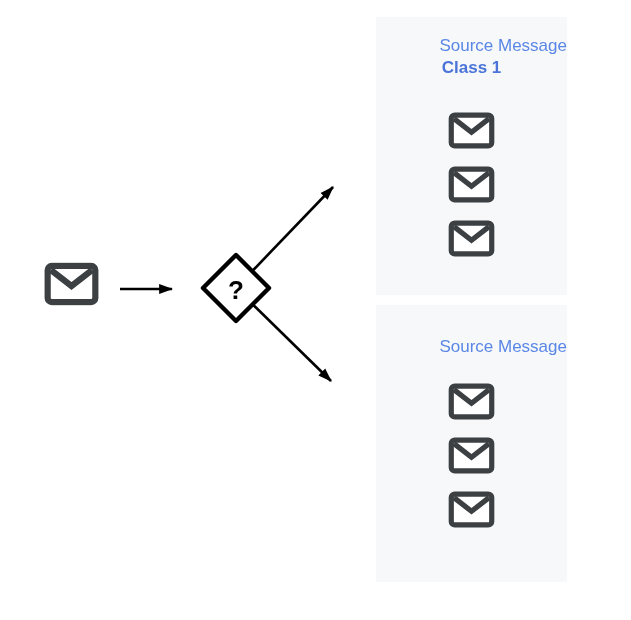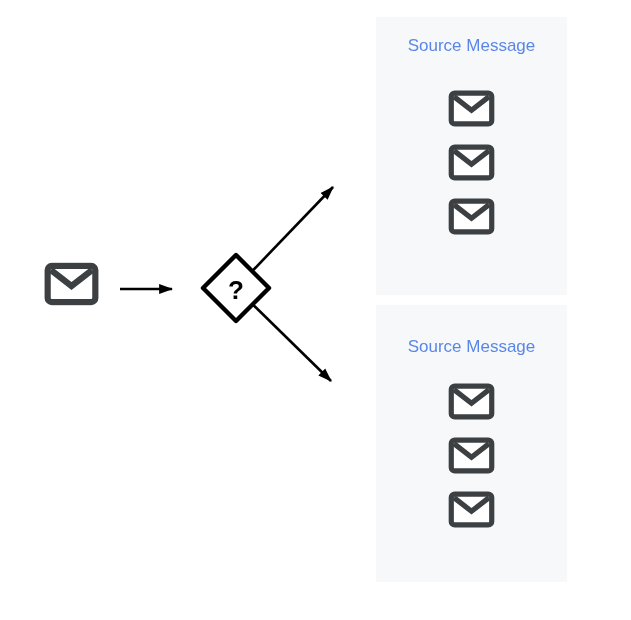--- a/index.html
+++ b/index.html
@@ -40,20 +40,21 @@
   .box1 { top: 17px;  height: 278px; padding-top: 18px; }
   .box2 { top: 305px; height: 277px; padding-top: 31px; }
   .box-title {
     text-align: center;
     font-size: 17px;
     line-height: 22px;
   }
   .box-title .t1 {
     color: #5a87e6;
     font-weight: normal;
+    text-align: right;
   }
   .box-title .t2 {
     color: #4a74d8;
     font-weight: bold;
   }
   .envelopes {
     display: flex;
     flex-direction: column;
     align-items: center;
     gap: 17px;
@@ -102,20 +103,21 @@
     <line x1="120" y1="289" x2="172" y2="289" stroke="#000000" stroke-width="2.6" marker-end="url(#arrowhead)"></line>
     <line x1="236" y1="288" x2="333" y2="187" stroke="#000000" stroke-width="2.6" marker-end="url(#arrowhead)"></line>
     <line x1="236" y1="288" x2="331" y2="381" stroke="#000000" stroke-width="2.6" marker-end="url(#arrowhead)"></line>
     <path d="M203,288 L236,255 L269,288 L236,321 Z" fill="#ffffff" stroke="#000000" stroke-width="4.4" stroke-linejoin="round"></path>
     <text x="236" y="299" text-anchor="middle" class="decision-label">?</text>
   </svg>
 
   <div class="class-box box1">
     <div class="box-title">
       <div class="t1">Source Message</div>
+      <div class="t2">Class 1</div>
     </div>
     <div class="envelopes">
       <span class="mail">
         <svg width="47" height="37" viewBox="0 0 24 19">
             <use href="#mail" xlink:href="#mail"></use>
           </svg>
       </span>
       <span class="mail">
         <svg width="47" height="37" viewBox="0 0 24 19">
             <use href="#mail" xlink:href="#mail"></use>

